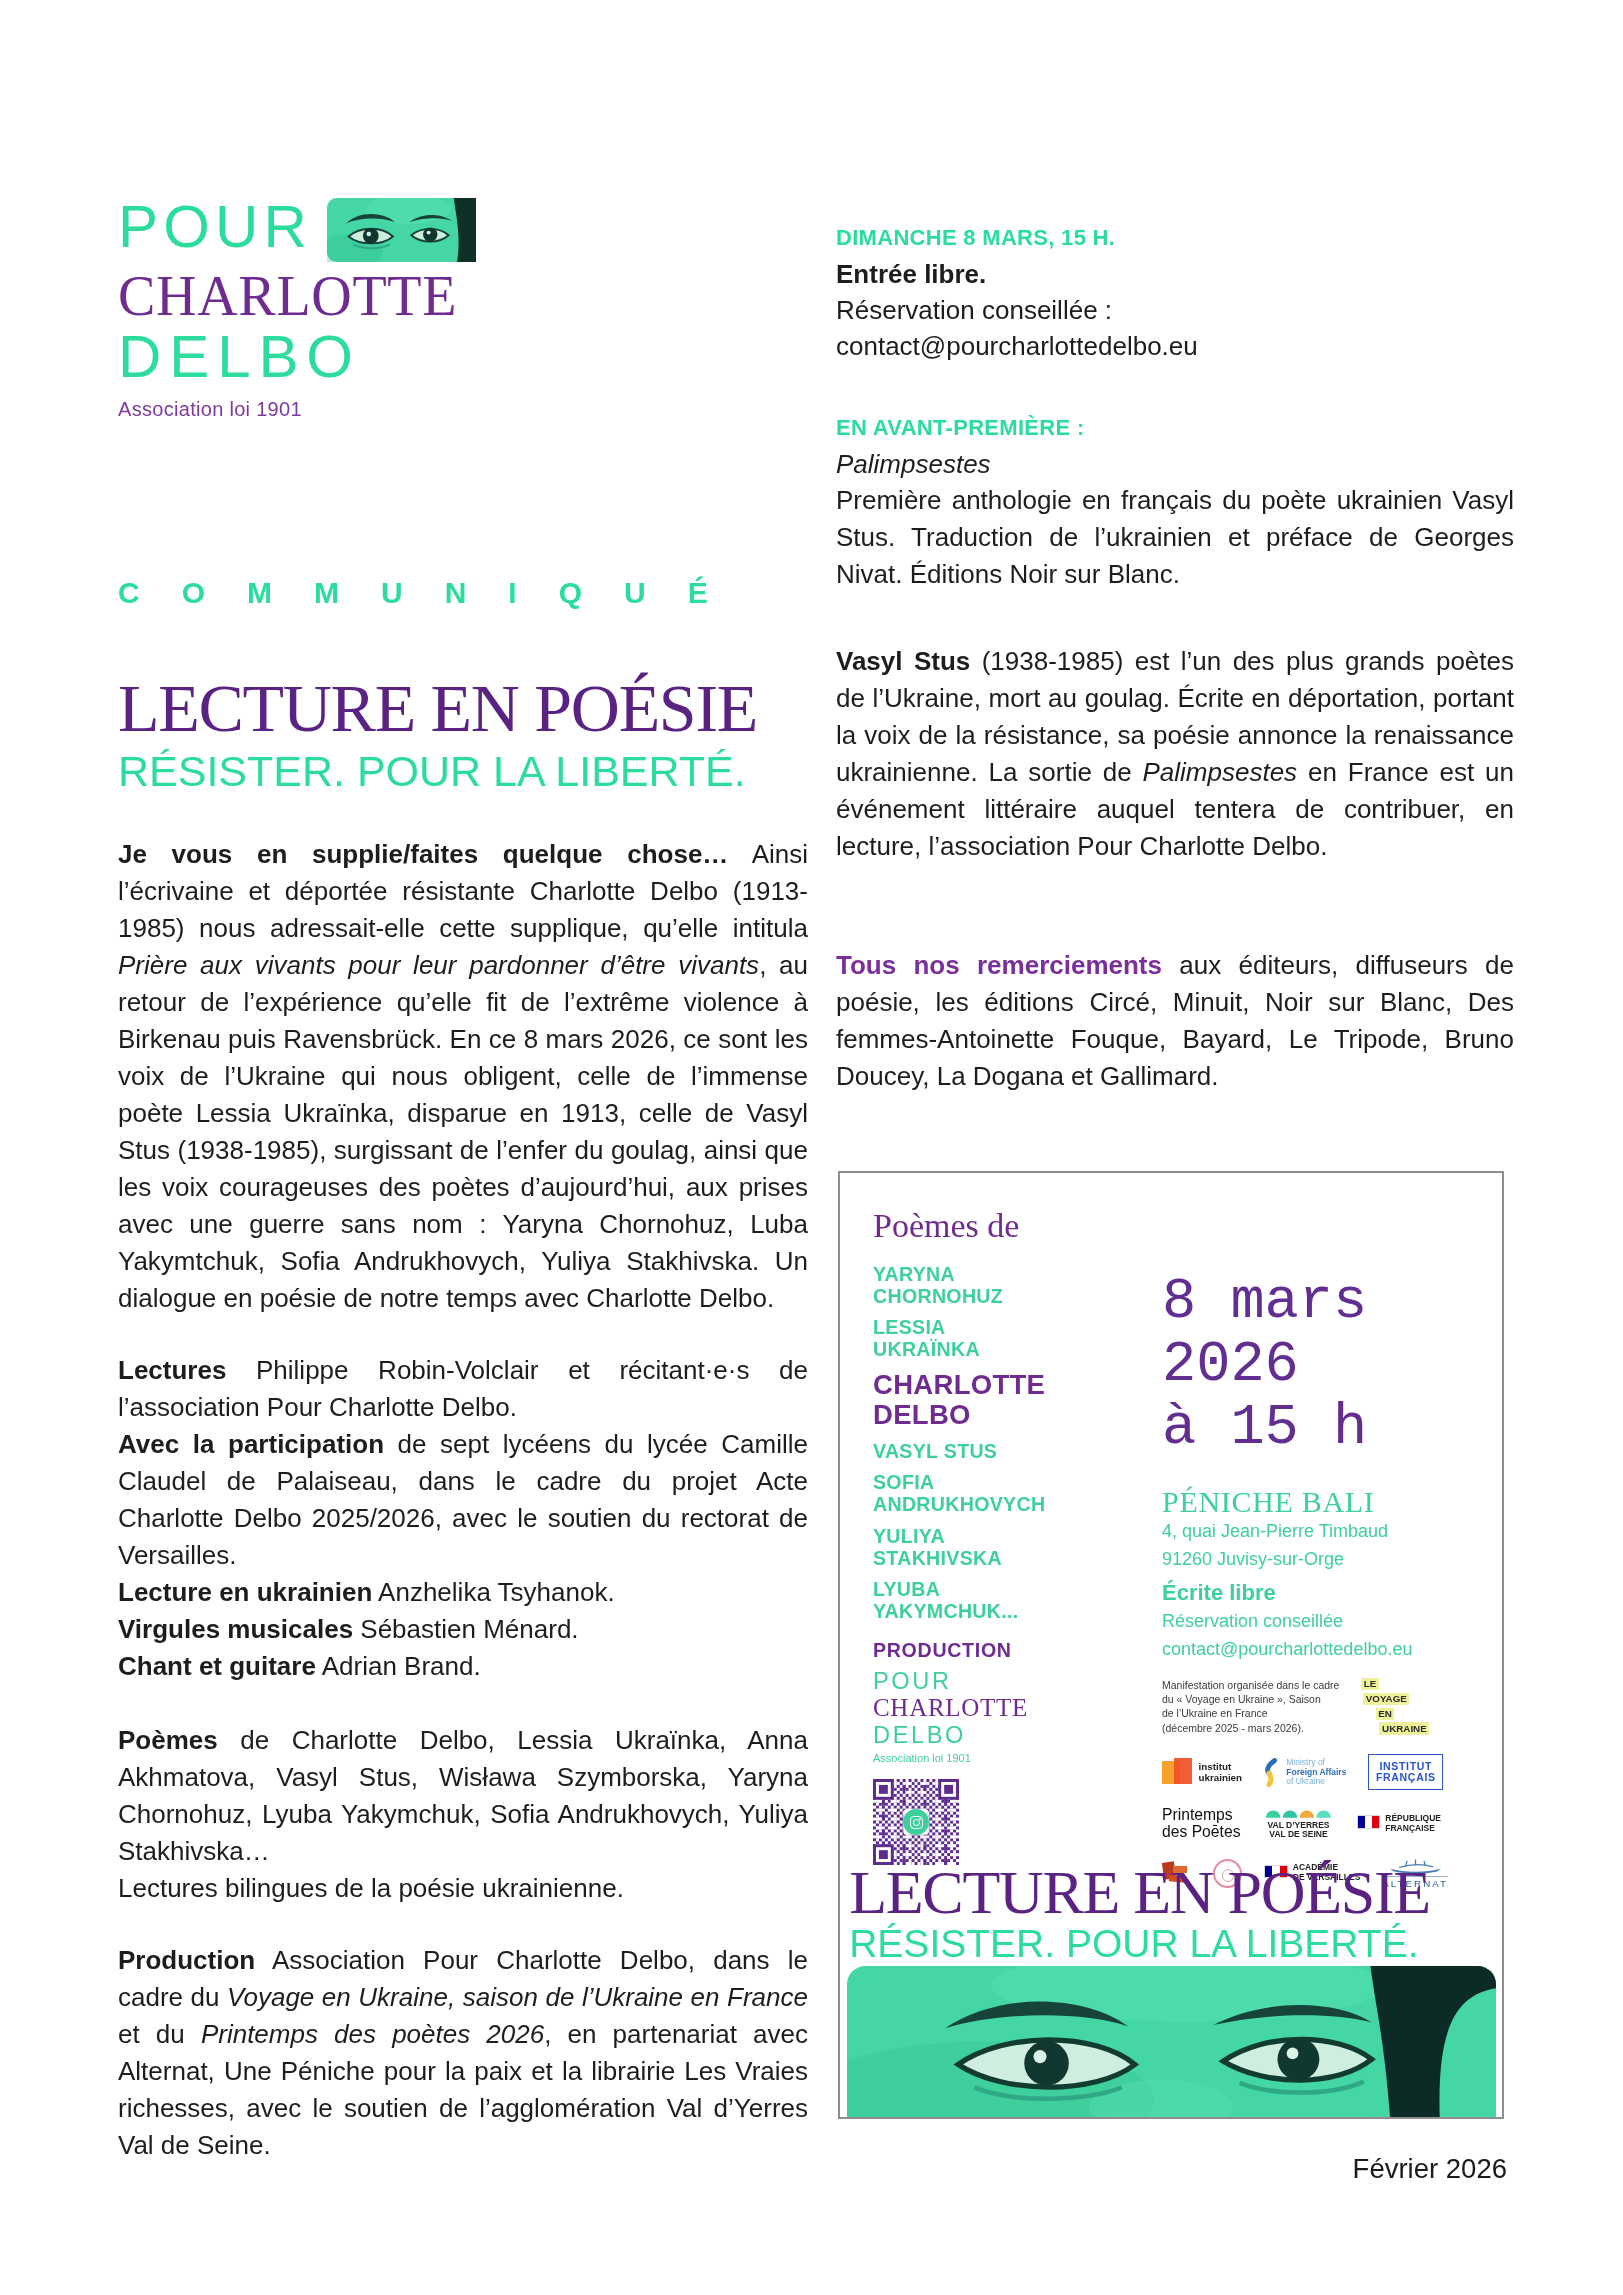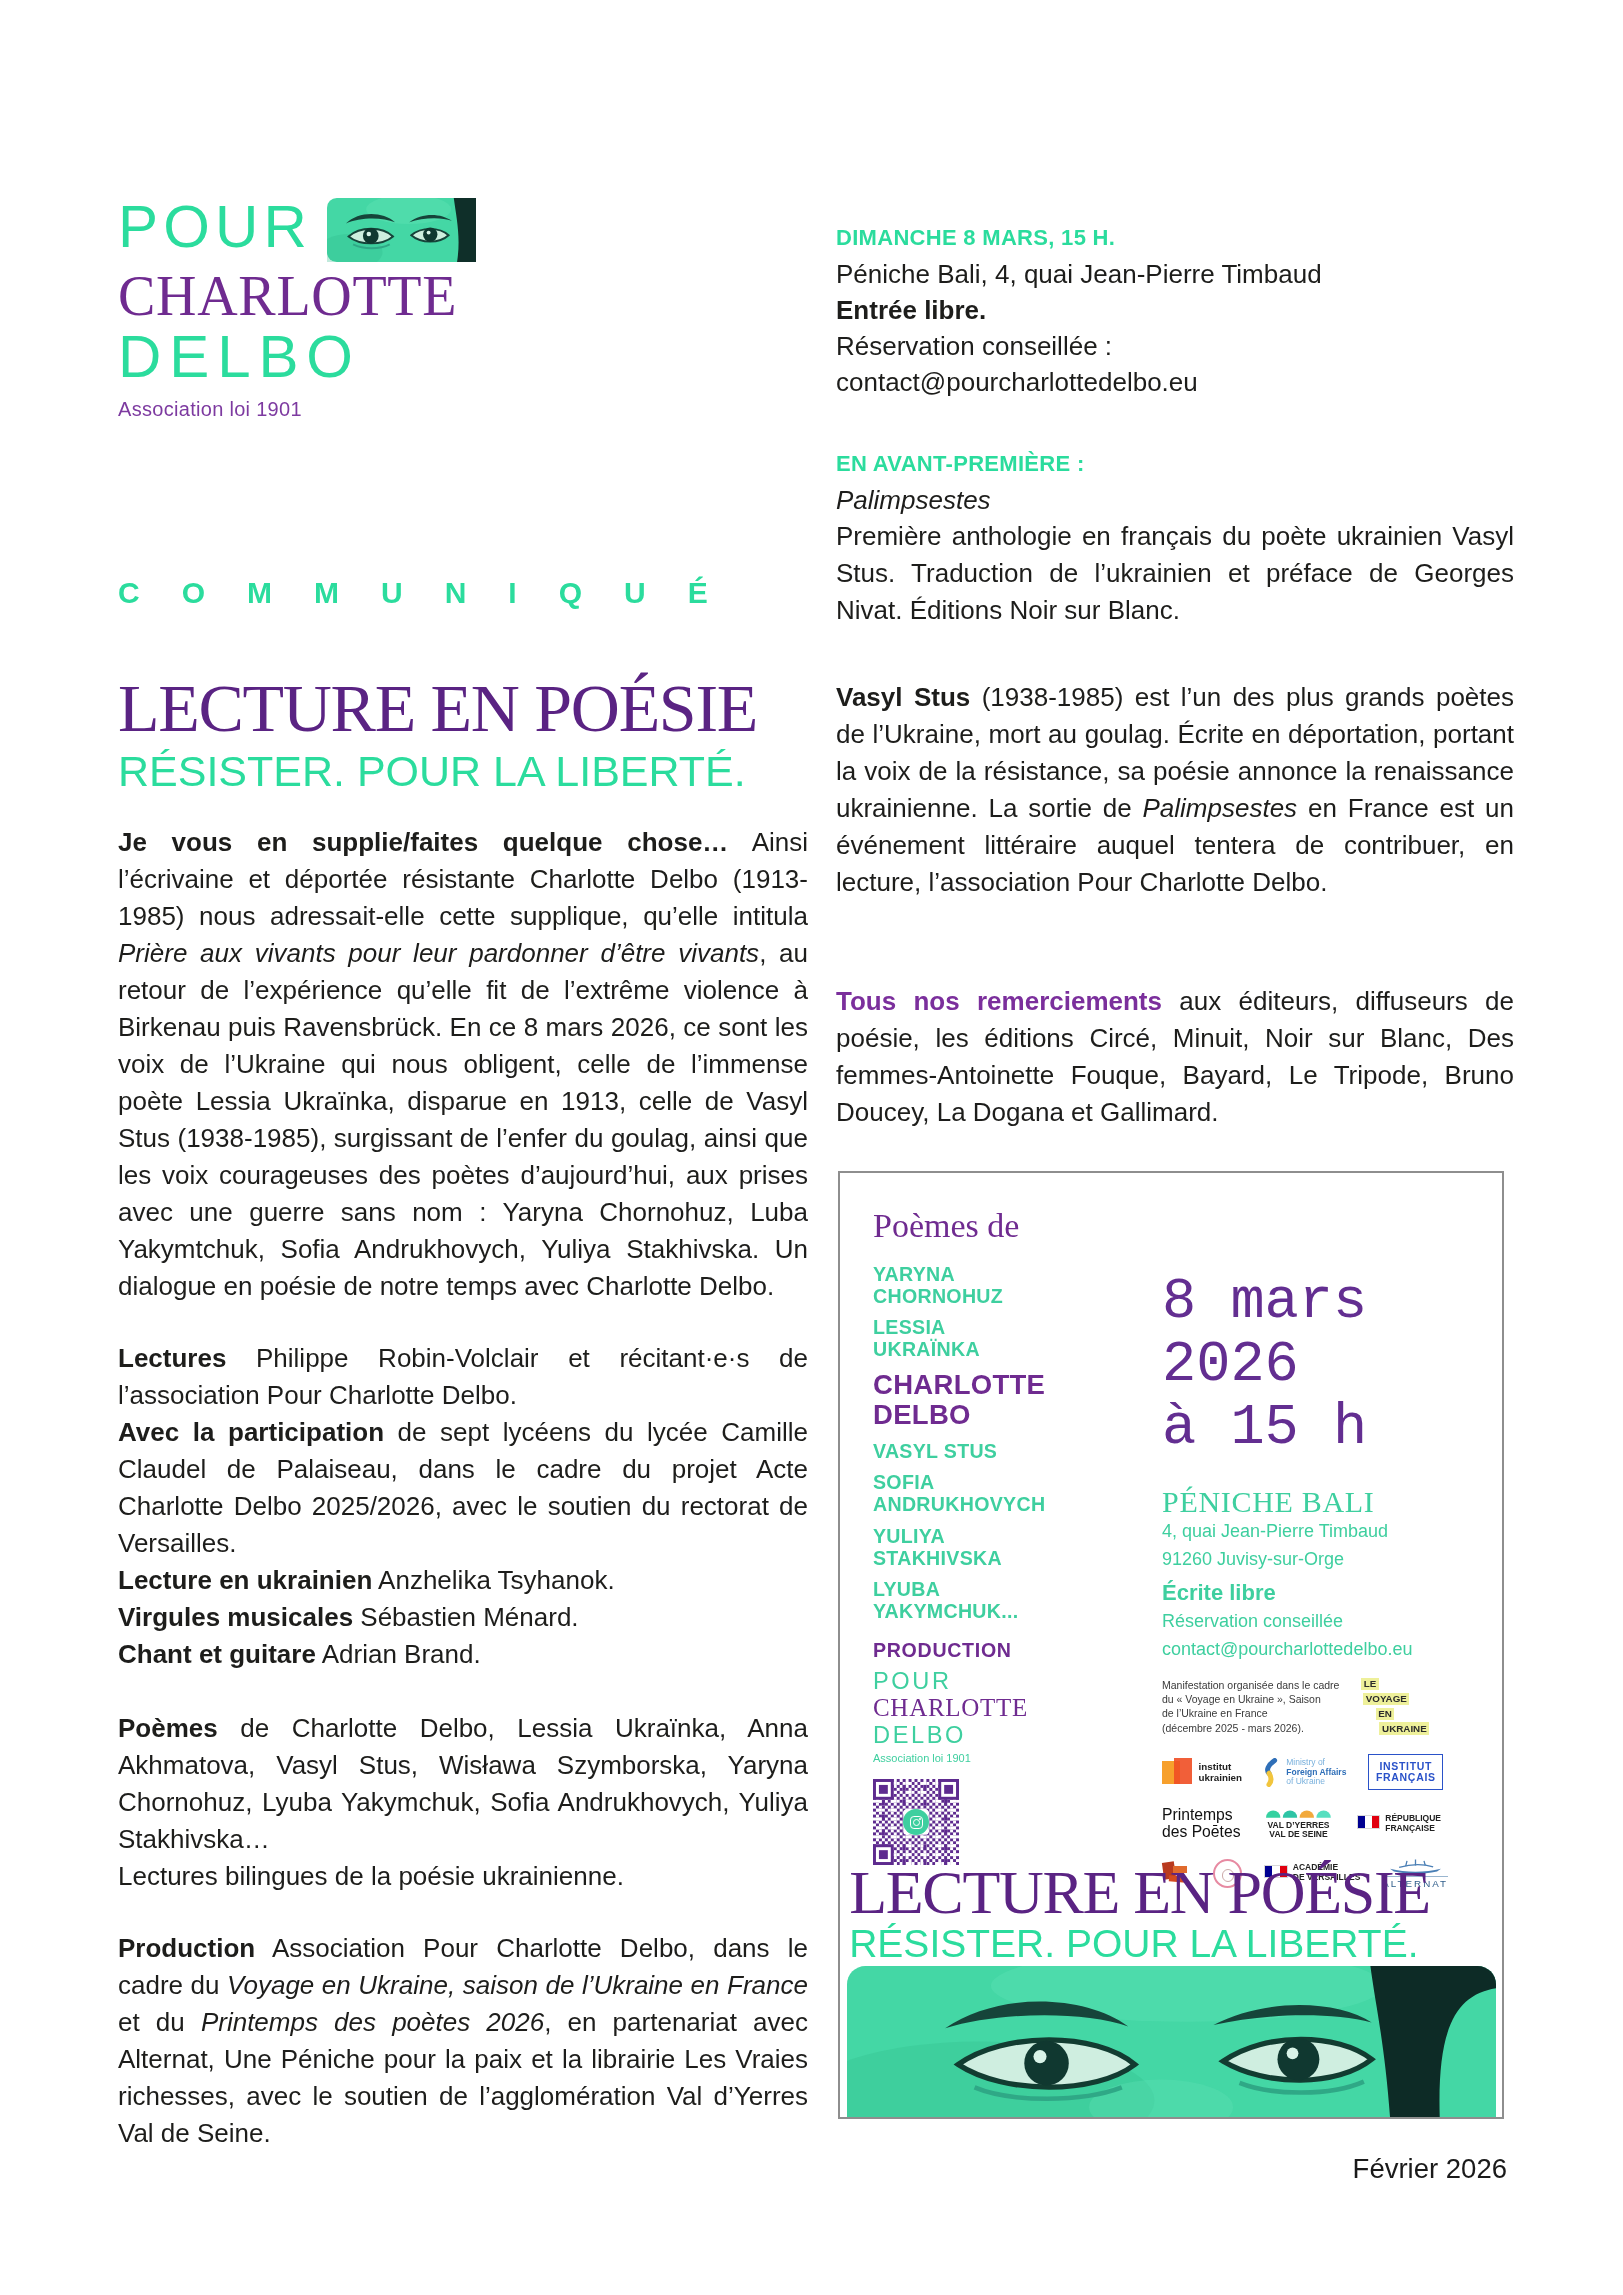--- a/index.html
+++ b/index.html
@@ -24,21 +24,21 @@
 
   
   .col-left{position:absolute;left:118px;top:576px;width:690px;}
   .col-right{position:absolute;left:836px;top:220px;width:678px;}
 
   .kicker{font-weight:700;font-size:30px;letter-spacing:42px;color:var(--green);white-space:nowrap;}
   .title{font-family:"Liberation Serif",serif;font-weight:400;font-size:68px;line-height:71px;letter-spacing:-1.3px;color:var(--purple);white-space:nowrap;margin-top:63px;}
   .subtitle{font-weight:400;font-size:43px;line-height:46px;color:var(--green);white-space:nowrap;margin-top:3.9px;letter-spacing:0;}
 
   .para{font-size:26px;line-height:37px;text-align:justify;hyphens:auto;-webkit-hyphens:auto;}
-  .intro{margin-top:30px;}
+  .intro{margin-top:42px;}
   .credits{margin-top:35px;}
   .poems{margin-top:37px;}
   .prod{margin-top:35px;}
   .seg.b{font-weight:700;}
   .seg.i{font-style:italic;}
   .seg.p{color:var(--purple2);}
 
   .h-green{font-weight:700;font-size:22px;line-height:36px;color:var(--green);letter-spacing:0.3px;}
   .line{font-size:26px;line-height:36px;}
   .line.bold{font-weight:700;}
@@ -160,21 +160,20 @@
       <p class="para"><span class="seg b">Poèmes</span><span class="seg"> de Charlotte Delbo, Lessia Ukraïnka, Anna Akhmatova, Vasyl Stus, Wisława Szymborska, Yaryna Chornohuz, Lyuba Yakymchuk, Sofia Andrukhovych, Yuliya Stakhivska…</span></p>
       <p class="para">Lectures bilingues de la poésie ukrainienne.</p>
     </div>
 
     <p class="para prod"><span class="seg b">Production</span><span class="seg"> Association Pour Charlotte Delbo, dans le cadre du </span><span class="seg i">Voyage en Ukraine, saison de l’Ukraine en France</span><span class="seg"> et du </span><span class="seg i">Printemps des poètes 2026</span><span class="seg">, en partenariat avec Alternat, Une Péniche pour la paix et la librairie Les Vraies richesses, avec le soutien de l’agglomération Val d’Yerres Val de Seine.</span></p>
   </section>
 
   <section class="col-right">
     <div class="event">
       <div class="h-green">DIMANCHE 8 MARS, 15 H.</div>
-      <div class="line">Péniche Bali, 4, quai Jean-Pierre Timbaud</div>
       <div class="line bold">Entrée libre.</div>
       <div class="line">Réservation conseillée :</div>
       <div class="line">contact@pourcharlottedelbo.eu</div>
     </div>
 
     <div class="premiere">
       <div class="h-green">EN AVANT-PREMIÈRE :</div>
       <div class="line italic">Palimpsestes</div>
       <p class="para">Première anthologie en français du poète ukrainien Vasyl Stus. Traduction de l’ukrainien et préface de Georges Nivat. Éditions Noir sur Blanc.</p>
     </div>

